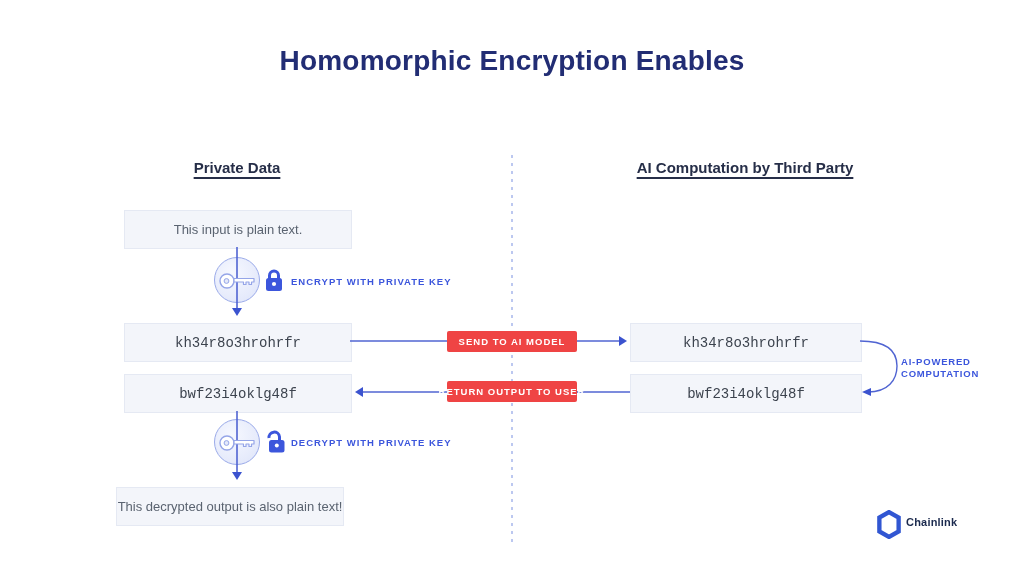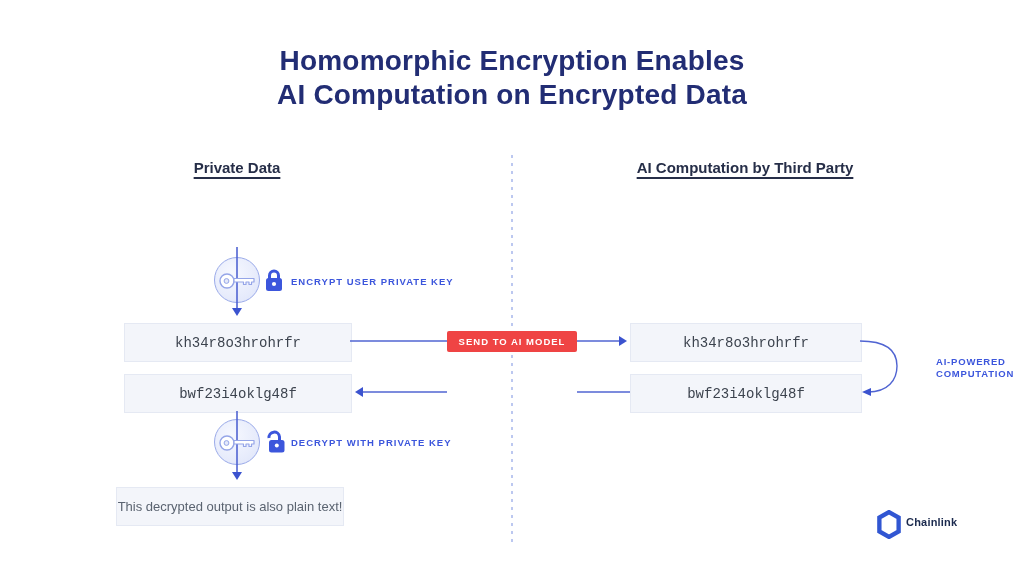--- a/index.html
+++ b/index.html
@@ -47,26 +47,26 @@
   }
   svg{display:block;}
 </style>
 </head>
 <body>
 
 <div class="canvas">
 
   <div class="abs title">
     <div>Homomorphic Encryption Enables</div>
-    <div>AI Computation on Encrypted Data</div>
   </div>
 
   <div class="abs col-header" style="left:630px;top:159px;width:230px;text-align:center;">AI Computation by Third Party</div>
   <div class="abs col-header" style="left:124px;top:159px;width:226px;text-align:center;">Private Data</div>
 
+  <div class="abs box" style="left:124px;top:210px;width:226px;height:37px;">This input is plain text.</div>
   <div class="abs box mono" style="left:124px;top:323px;width:226px;height:37px;">kh34r8o3hrohrfr</div>
   <div class="abs box mono" style="left:124px;top:374px;width:226px;height:37px;">bwf23i4oklg48f</div>
   <div class="abs box" style="left:116px;top:487px;width:226px;height:37px;">This decrypted output is also plain text!</div>
 
   <div class="abs box mono" style="left:630px;top:323px;width:230px;height:37px;">kh34r8o3hrohrfr</div>
   <div class="abs box mono" style="left:630px;top:374px;width:230px;height:37px;">bwf23i4oklg48f</div>
 
   <div class="abs circle-icon" style="left:214px;top:257px;"></div>
   <div class="abs circle-icon" style="left:214px;top:419px;"></div>
 
@@ -108,26 +108,27 @@
     <rect x="2" y="11" width="16" height="13" rx="2.5" fill="#3c56dc"></rect>
     <circle cx="10" cy="17" r="2.1" fill="#ffffff"></circle>
   </svg>
 
   <svg class="abs" style="left:264px;top:428px;" width="22" height="26" viewBox="0 0 22 26">
     <path d="M5 10 A5 5 0 0 1 15.5 8.8 V12" fill="none" stroke="#3c56dc" stroke-width="3"></path>
     <rect x="5" y="12" width="15.5" height="12.5" rx="2.5" fill="#3c56dc"></rect>
     <circle cx="12.8" cy="17.5" r="2" fill="#ffffff"></circle>
   </svg>
 
-  <div class="abs step-label" style="left:291px;top:276px;">ENCRYPT USER PRIVATE KEY</div>
+  <div class="abs step-label" style="left:291px;top:276px;">ENCRYPT WITH PRIVATE KEY</div>
   <div class="abs step-label" style="left:291px;top:437px;text-align:center;">DECRYPT WITH PRIVATE KEY</div>
 
   <div class="abs pill-button" style="left:447px;top:331px;">SEND TO AI MODEL</div>
+  <div class="abs pill-button" style="left:447px;top:381px;">RETURN OUTPUT TO USER</div>
 
-  <div class="abs ai-comp-label" style="left:901px;top:356px;margin-left:35px;">
+  <div class="abs ai-comp-label" style="left:901px;top:356px;">
     <div>AI-POWERED</div>
     <div>COMPUTATION</div>
   </div>
 
   <svg class="abs" style="left:876px;top:510px;" width="26" height="29" viewBox="0 0 24 28">
     <path d="M12 2 L21.3 7.3 V20.7 L12 26 L2.7 20.7 V7.3 Z" fill="#ffffff" stroke="#3156d2" stroke-width="4.2" stroke-linejoin="miter"></path>
   </svg>
   <div class="abs brand-text" style="left:906px;top:516px;">Chainlink</div>
 
 </div>

